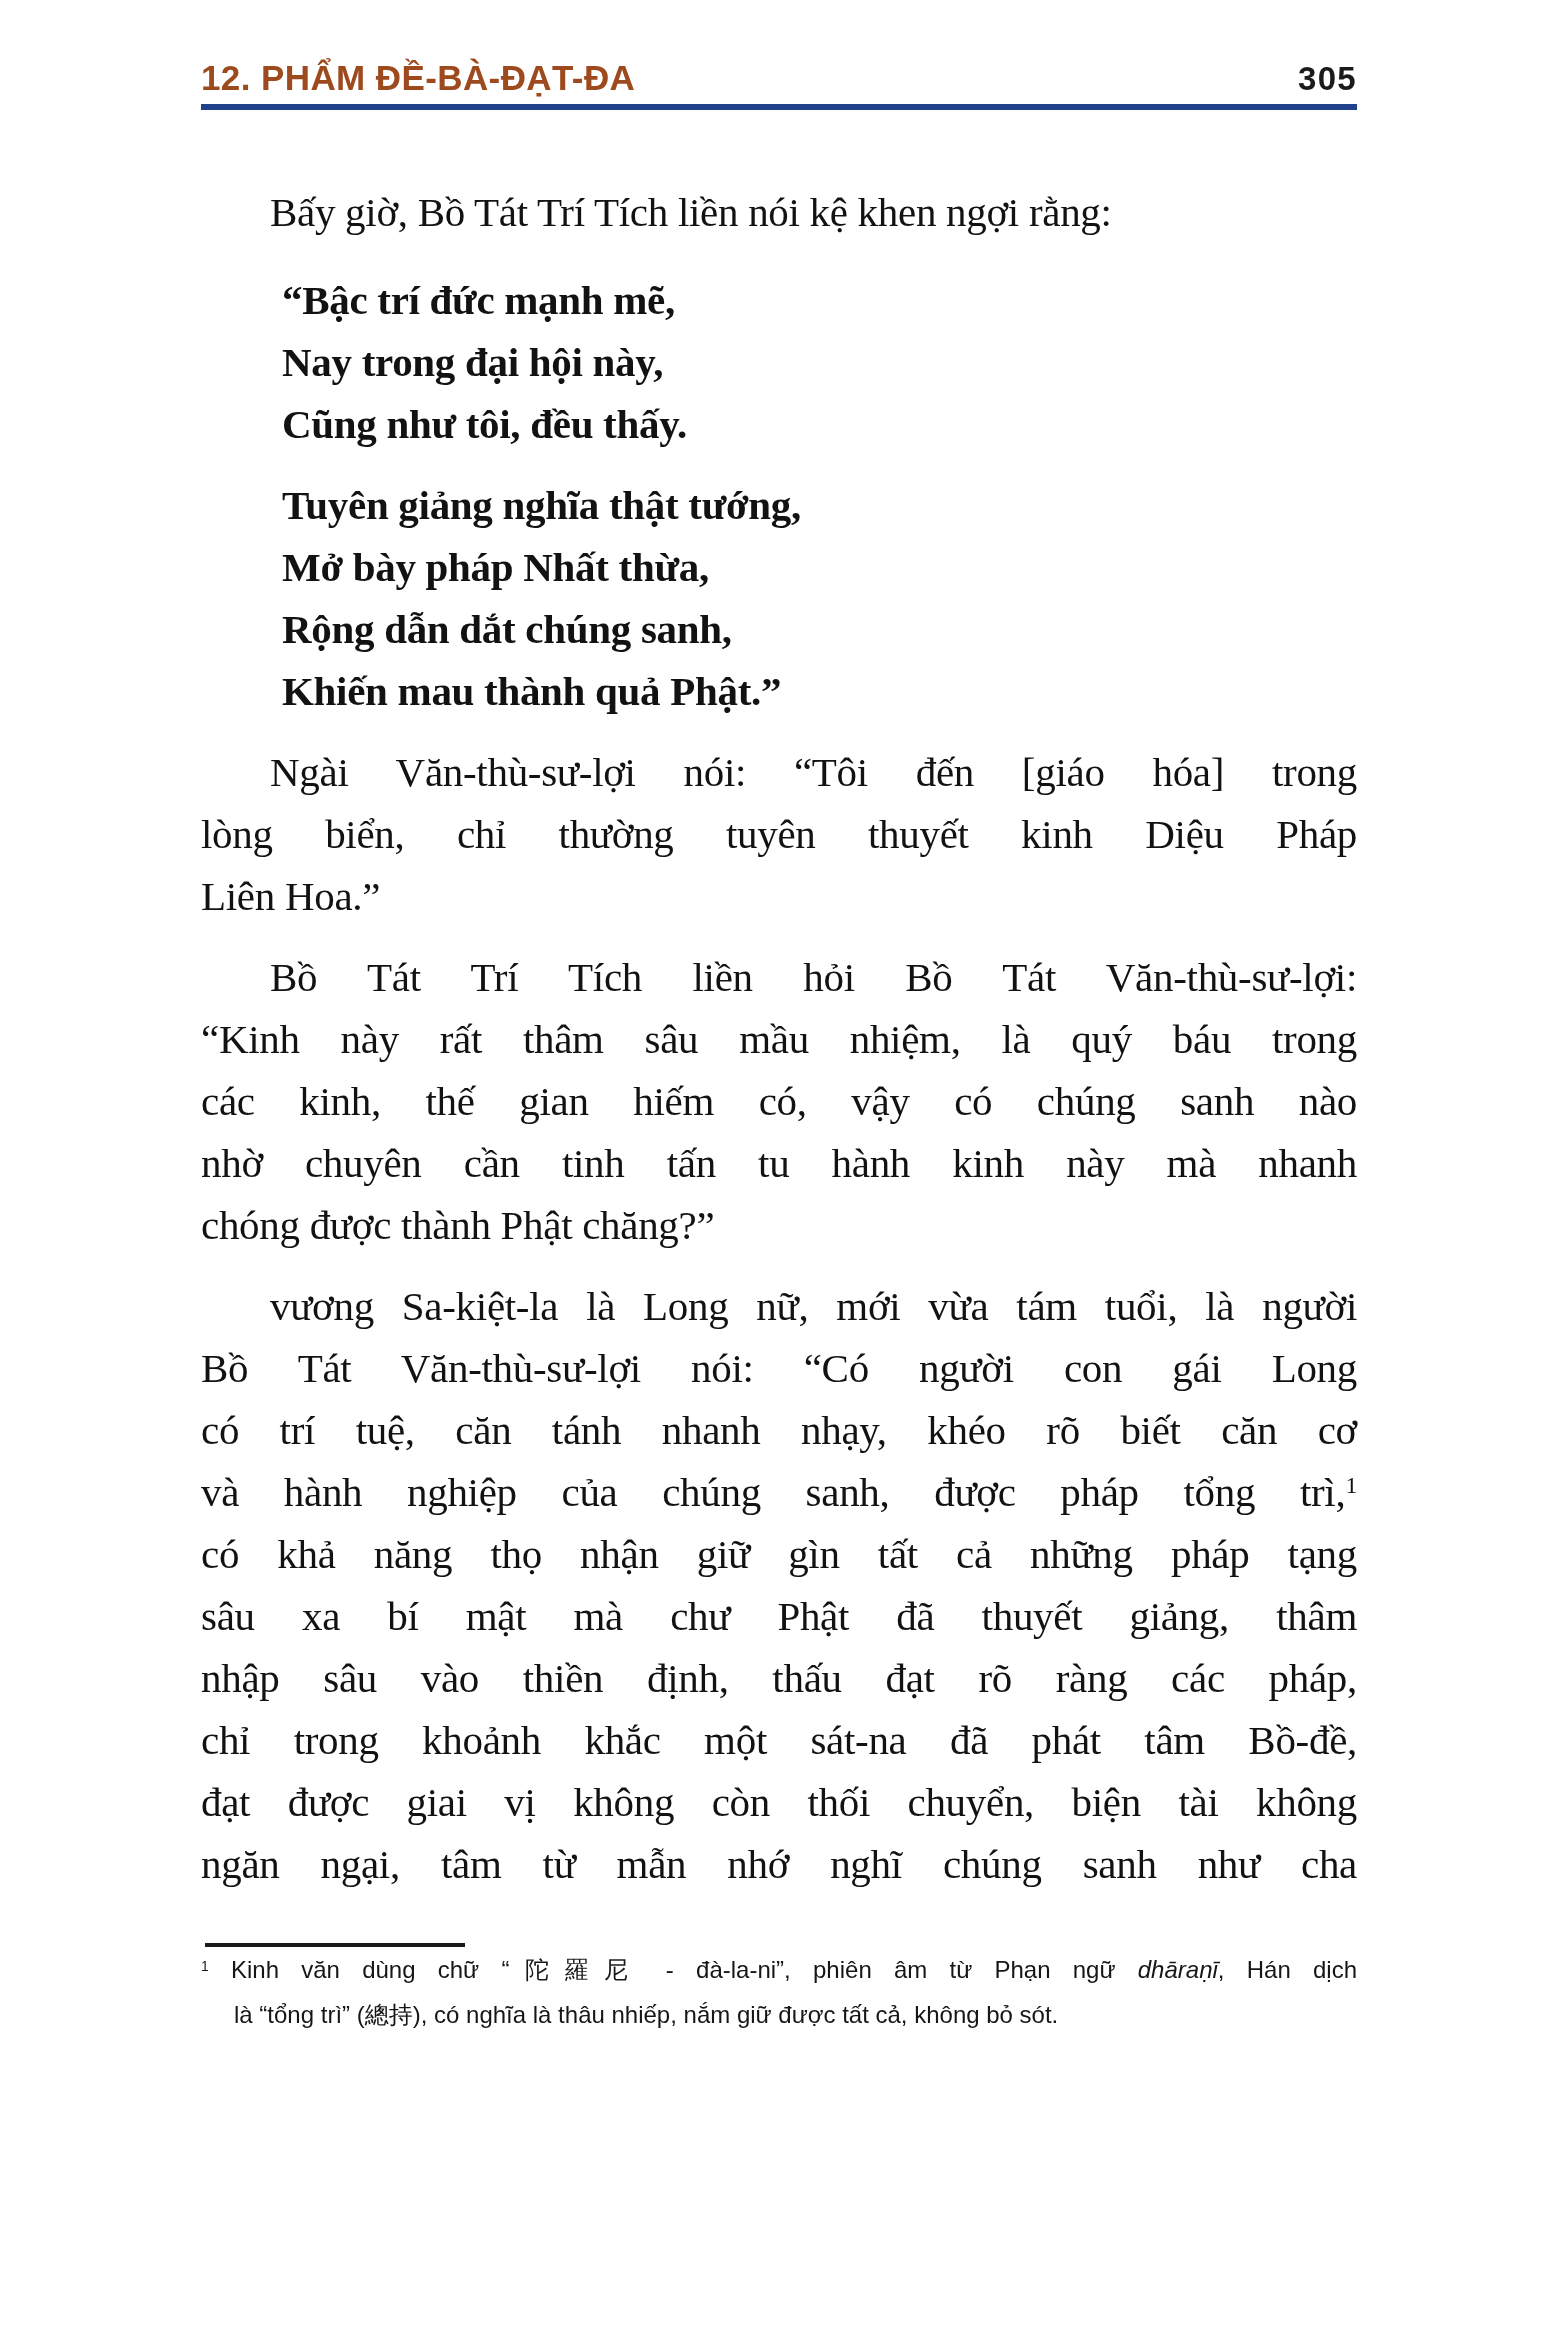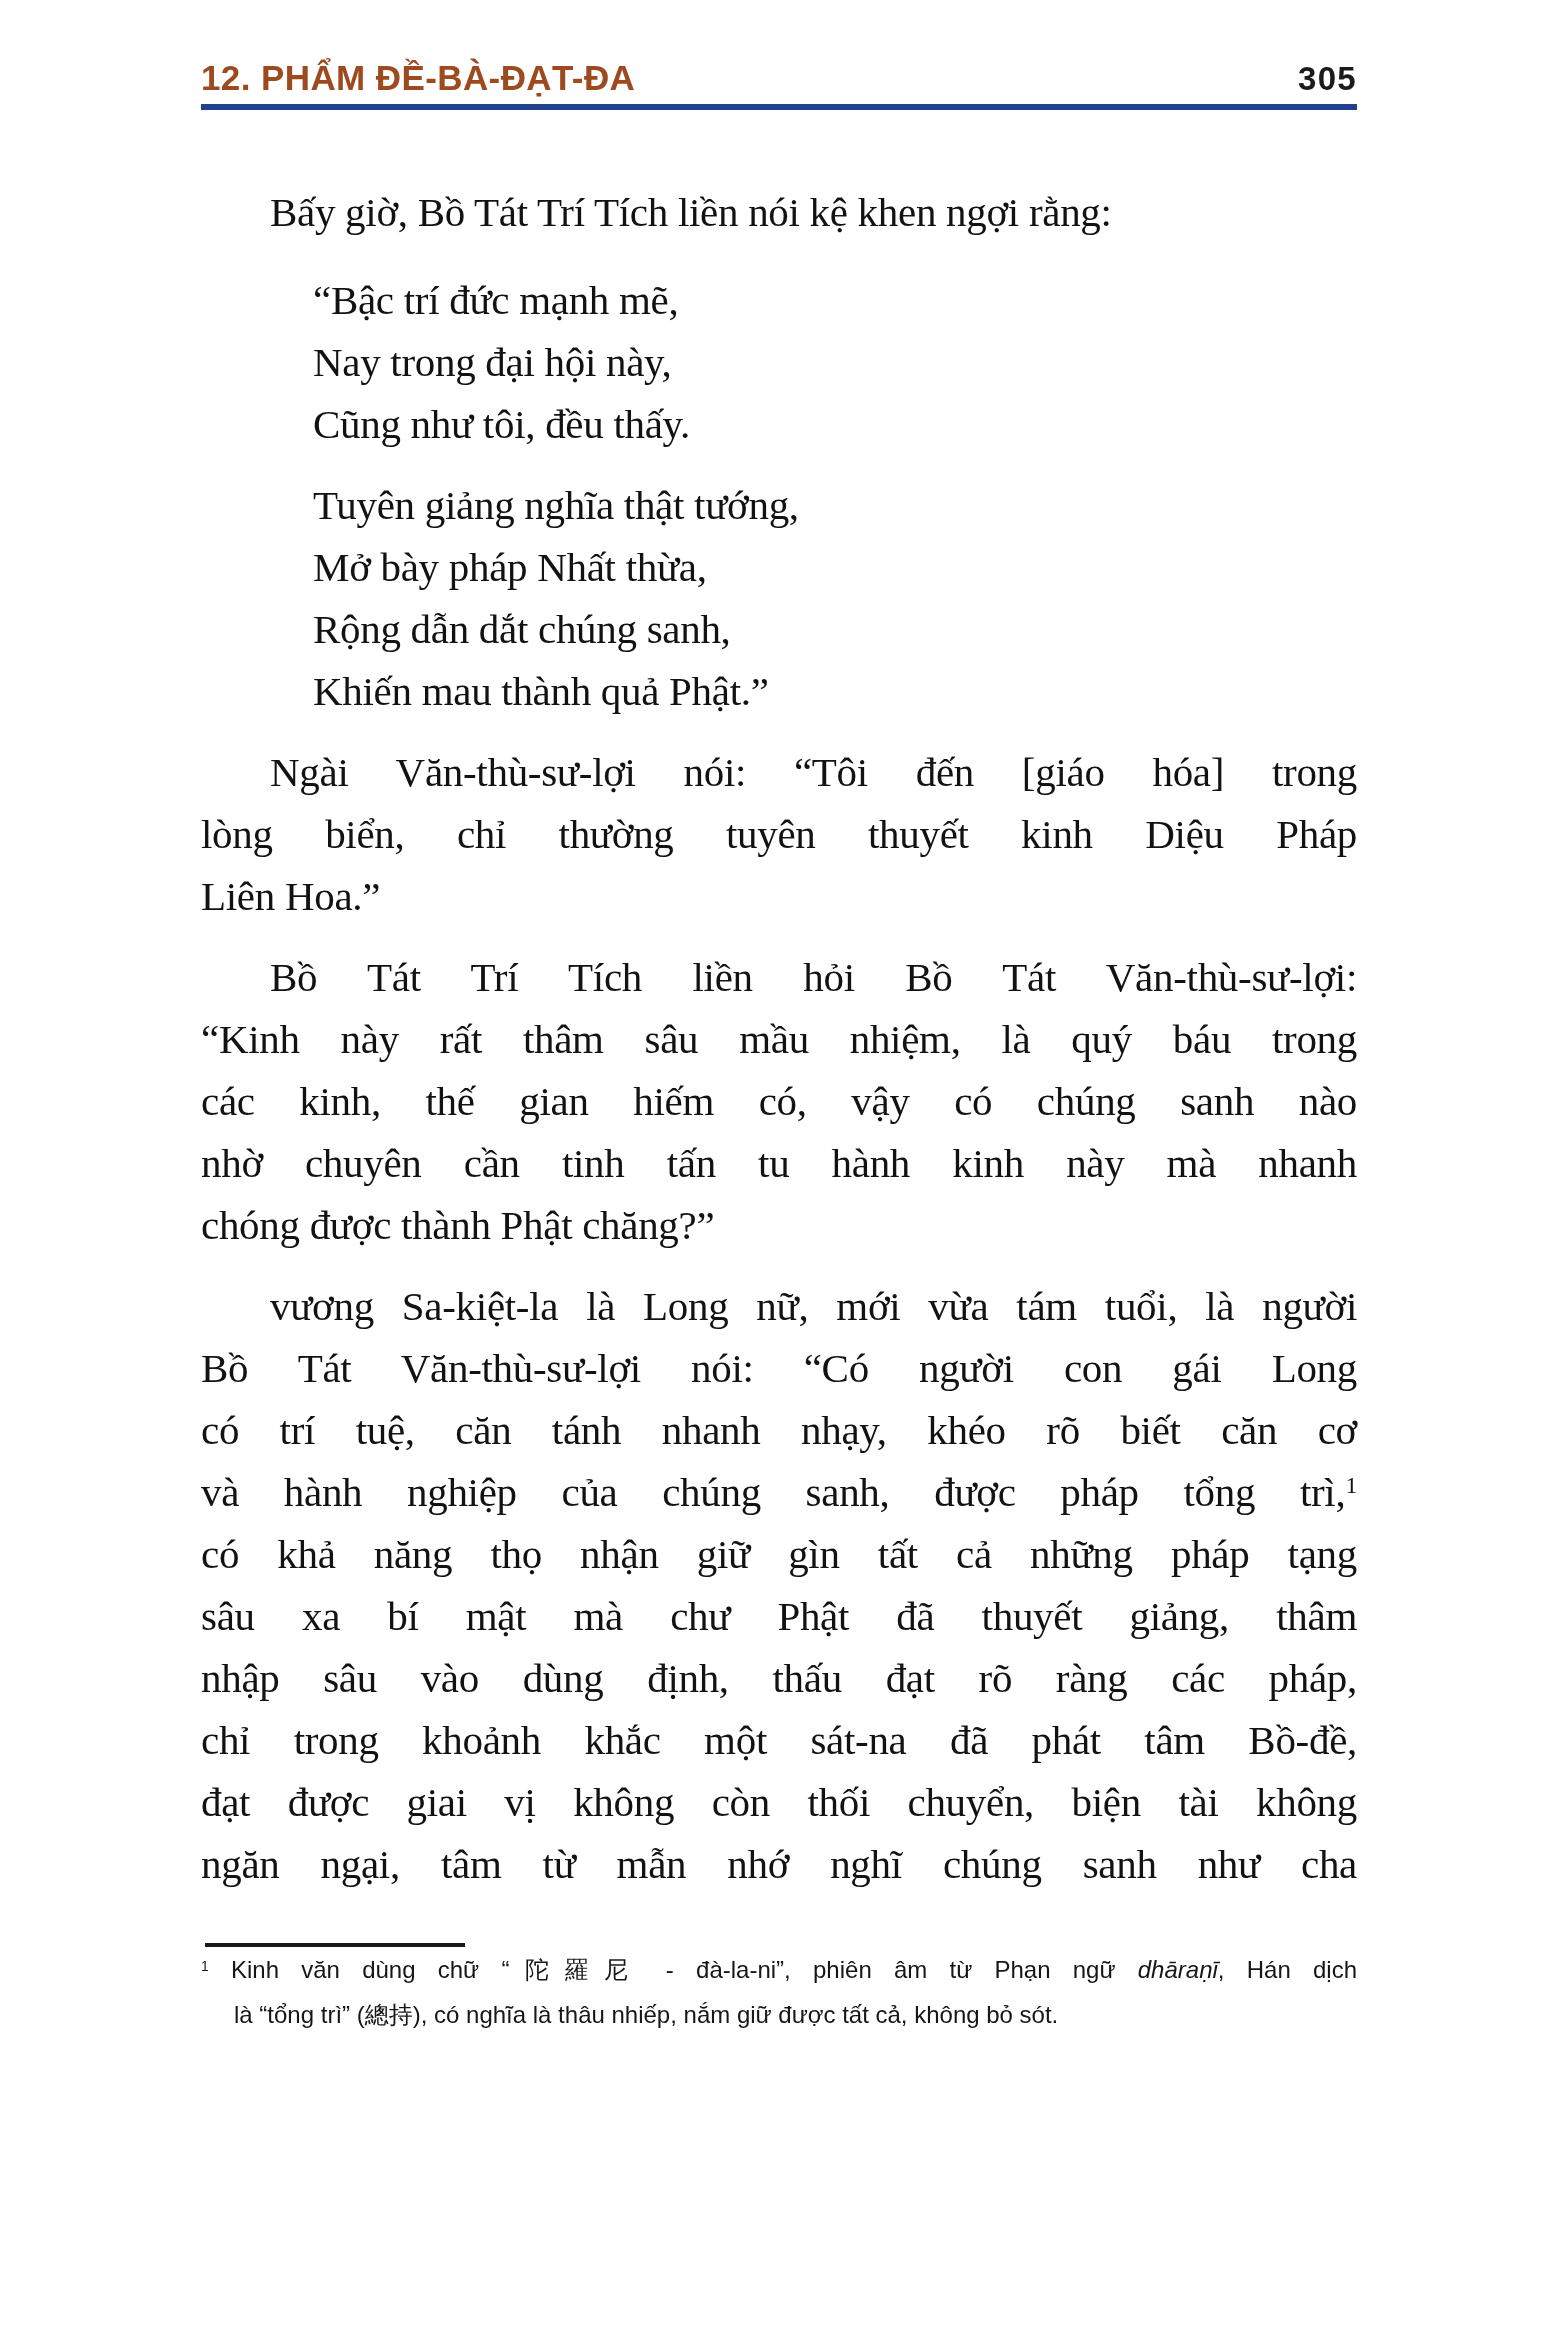--- a/index.html
+++ b/index.html
@@ -39,21 +39,21 @@
     font-family:"Liberation Serif","DejaVu Serif",serif;
     font-size:41px;letter-spacing:-0.3px;
   }
   .line{line-height:62px;}
   .blk{margin-top:19px;}
   .blk.gap-lg{margin-top:26px;}
   .para .line{text-align:justify;text-align-last:justify;}
   .para .line.last{text-align-last:left;}
   .para.cont .line.last{text-align-last:justify;}
   .para .line:first-child{text-indent:69px;}
-  .verse{margin-left:112px;}
+  .verse{margin-left:81px;font-weight:bold;}
   .verse .line{text-align:left;}
   sup{
     font-size:58%;line-height:0;vertical-align:baseline;
     position:relative;top:-0.55em;
   }
   
   .foot-rule{
     width:260px;height:4.3px;background:#1a1a1a;
     margin-top:48px;margin-left:3.5px;
   }
@@ -110,21 +110,21 @@
         <div class="line last">chóng được thành Phật chăng?”</div>
       </div>
 
     <div class="para blk cont">
         <div class="line">vương Sa-kiệt-la là Long nữ, mới vừa tám tuổi, là người</div>
         <div class="line">Bồ Tát Văn-thù-sư-lợi nói: “Có người con gái Long</div>
         <div class="line">có trí tuệ, căn tánh nhanh nhạy, khéo rõ biết căn cơ</div>
         <div class="line"><span>và hành nghiệp của chúng sanh, được pháp tổng trì,</span><sup>1</sup></div>
         <div class="line">có khả năng thọ nhận giữ gìn tất cả những pháp tạng</div>
         <div class="line">sâu xa bí mật mà chư Phật đã thuyết giảng, thâm</div>
-        <div class="line">nhập sâu vào dùng định, thấu đạt rõ ràng các pháp,</div>
+        <div class="line">nhập sâu vào thiền định, thấu đạt rõ ràng các pháp,</div>
         <div class="line">chỉ trong khoảnh khắc một sát-na đã phát tâm Bồ-đề,</div>
         <div class="line">đạt được giai vị không còn thối chuyển, biện tài không</div>
         <div class="line last">ngăn ngại, tâm từ mẫn nhớ nghĩ chúng sanh như cha</div>
       </div>
   </div>
 
   <div class="foot-rule"></div>
 
   <div class="footnote">
       <div class="line"><sup>1</sup><span> Kinh văn dùng chữ “陀羅尼 - đà-la-ni”, phiên âm từ Phạn ngữ </span><i>dhāraṇī</i><span>, Hán dịch</span></div>

